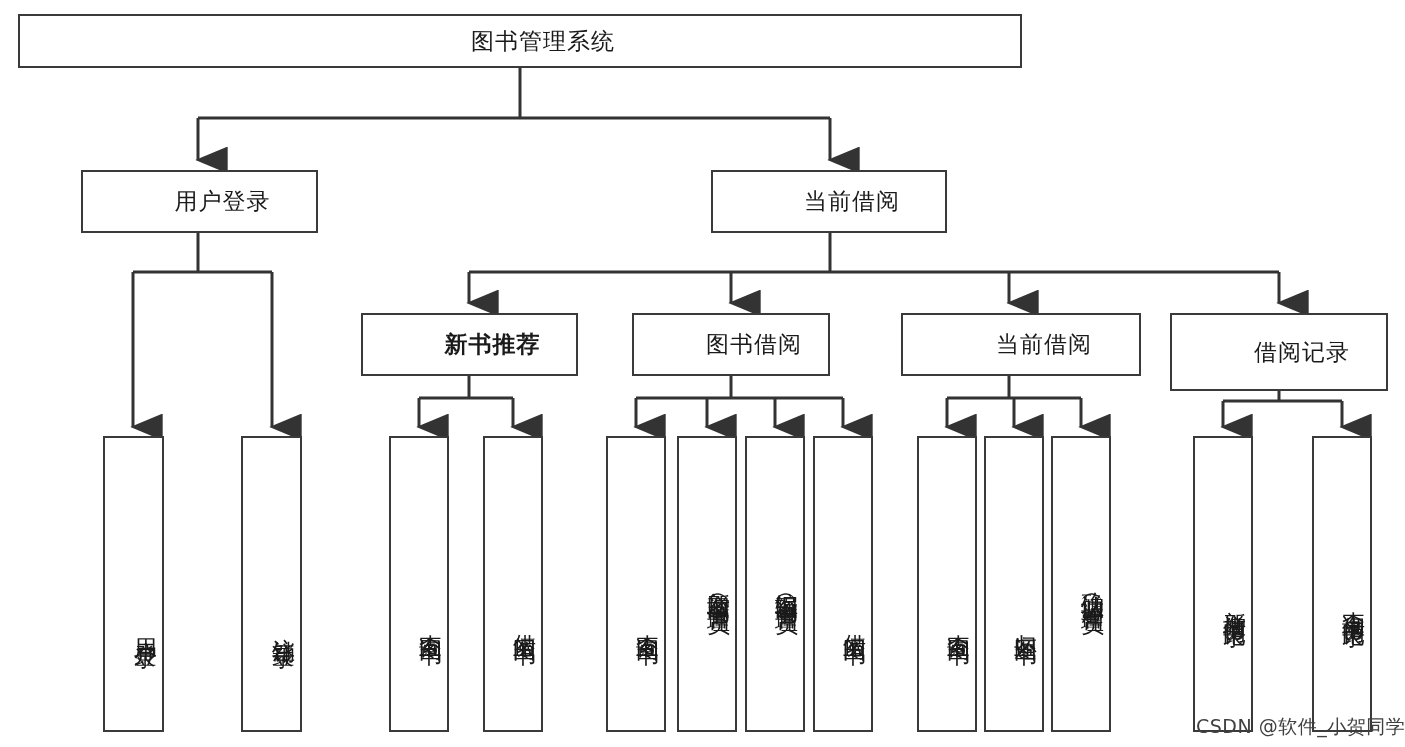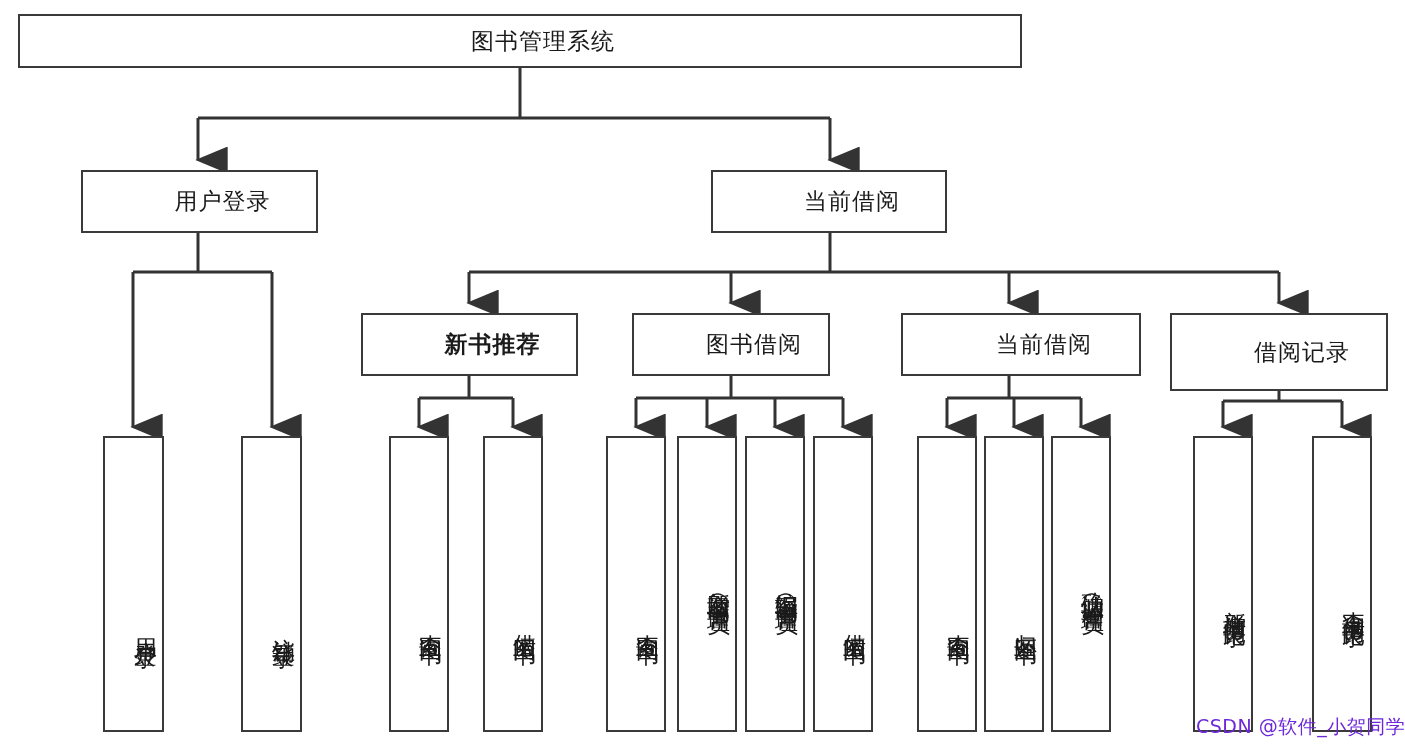--- a/index.html
+++ b/index.html
@@ -52,21 +52,21 @@
   .node.vert .vlabel {
     writing-mode: vertical-rl;
     text-orientation: upright;
     display: block;
   }
   .root {
     font-size: 24px;
   }
   .watermark {
     position: absolute;
-    color: #6d28d9;
+    color: #404040;
     font-size: 19px;
     white-space: nowrap;
     letter-spacing: 0.5px;
   }
 </style>
 </head>
 <body>
 
 <div id="canvas">
 

